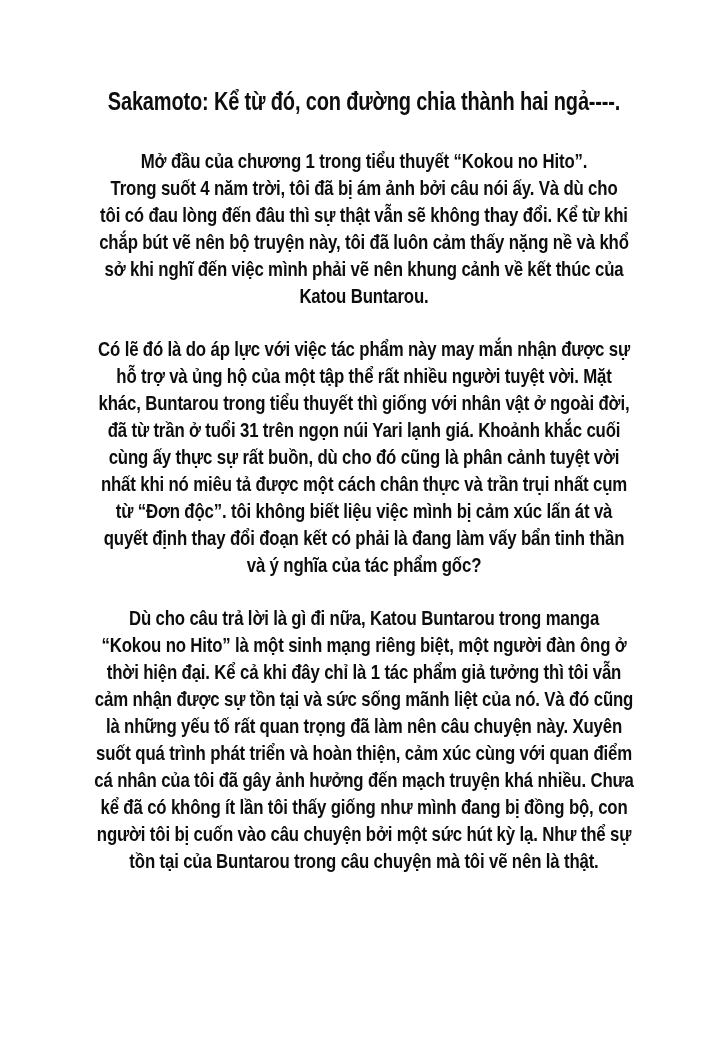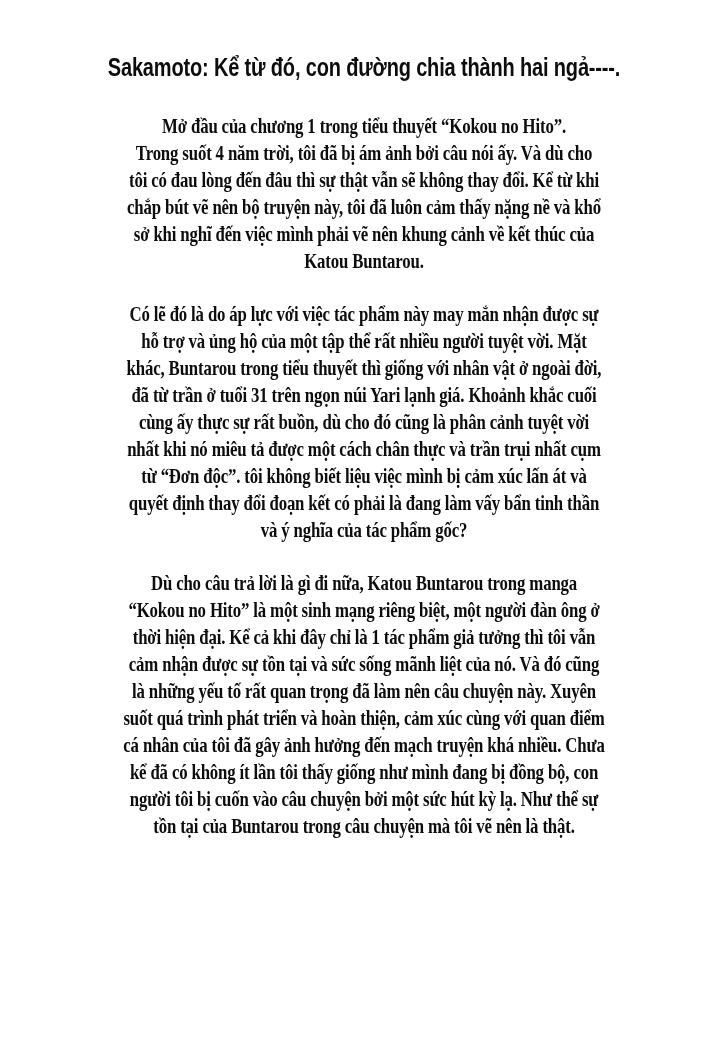--- a/index.html
+++ b/index.html
@@ -8,39 +8,38 @@
     background: #ffffff;
   }
   .page {
     position: relative;
     width: 728px;
     height: 1044px;
     margin: 0 auto;
     background: #ffffff;
     overflow: hidden;
     box-sizing: border-box;
-    padding-top: 52px;
+    padding-top: 86px;
     font-family: "Liberation Sans", sans-serif;
     color: #0d0d0d;
   }
   .title {
     margin: 0 0 31px 0;
     font-size: 25px;
     font-weight: 700;
     line-height: 30px;
     text-align: center;
     white-space: nowrap;
     transform: scaleX(0.80);
     transform-origin: 50% 50%;
     letter-spacing: -0.2px;
   }
   .paragraph {
     margin: 8px 0 26px 0;
     padding: 0;
-    font-family: Liberation Serif, serif;
   }
   .line {
     font-size: 21px;
     font-weight: 700;
     line-height: 27px;
     text-align: center;
     white-space: nowrap;
     transform: scaleX(0.80);
     transform-origin: 50% 50%;
     letter-spacing: -0.2px;

